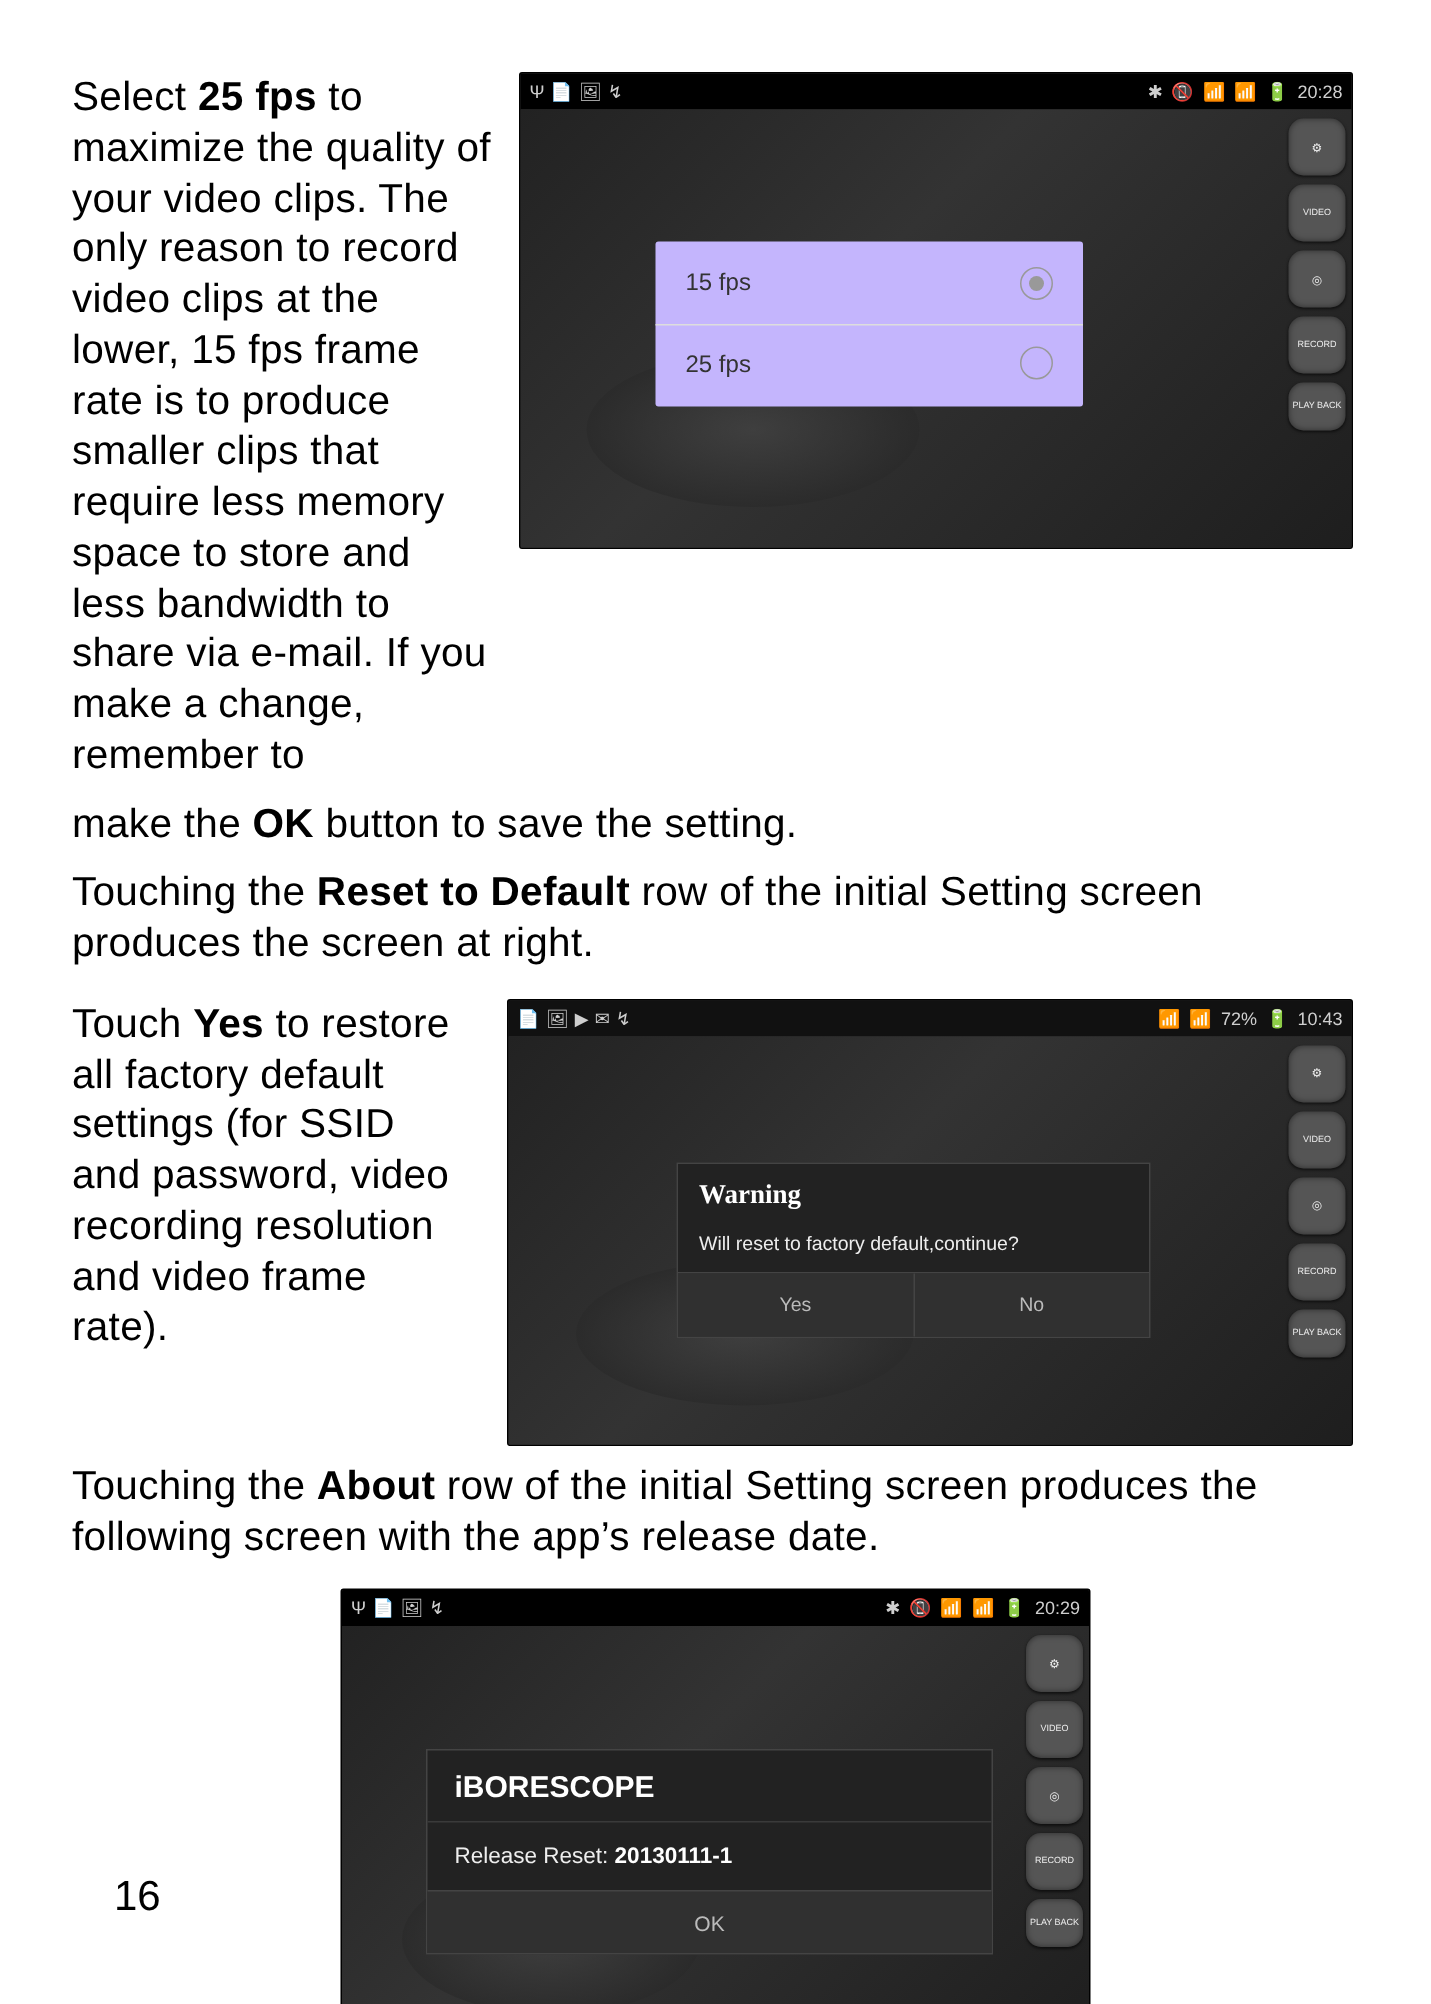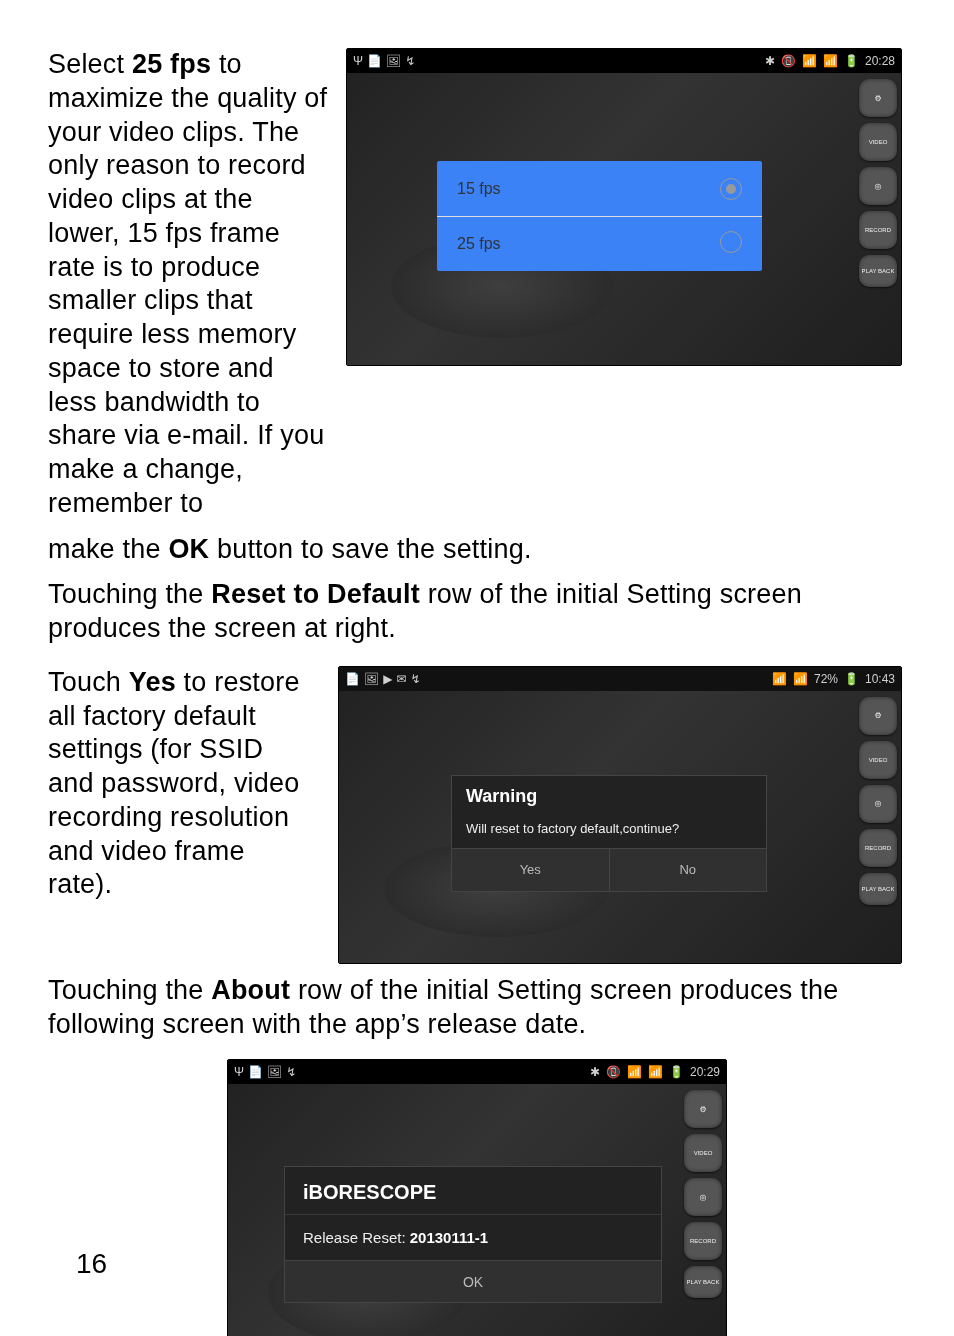--- a/index.html
+++ b/index.html
@@ -22,33 +22,33 @@
   .viewport { position: relative; background: #2a2a2a; }
   .low-img { position: absolute; inset: 0; background: linear-gradient(135deg, #222 0%, #333 40%, #1e1e1e 100%); }
   .low-img::after { content: ""; position: absolute; left: 8%; bottom: 10%; width: 40%; height: 35%; background: radial-gradient(ellipse at center, #444 0%, #2a2a2a 70%); opacity: 0.7; border-radius: 50%; }
   .side-icons { position: absolute; right: 4px; top: 6px; display: flex; flex-direction: column; gap: 6px; }
   .side-icon { width: 38px; height: 38px; border-radius: 10px; background: #555; display: flex; align-items: center; justify-content: center; font-size: 8px; color: #eee; box-shadow: inset 0 0 4px rgba(0,0,0,.5), 0 1px 2px rgba(0,0,0,.6); }
   .side-icon.small-label { font-size: 6px; text-align: center; line-height: 1; }
 
   
   .shot1 { width: 556px; height: 318px; }
   .shot1 .viewport { height: 294px; }
-  .fps-dialog { position: absolute; left: 90px; top: 88px; width: 325px; background: #3b82f6; border-radius: 2px; }
+  .fps-dialog { position: absolute; left: 90px; top: 88px; width: 285px; background: #c4b5fd; border-radius: 2px; }
   .fps-row { height: 55px; border-top: 1px solid #ddd; display: flex; align-items: center; padding: 0 20px; font-size: 16px; color: #333; gap: 14px; }
   .fps-row:first-child { border-top: none; }
   .radio-outer { margin-left: auto; }
   .radio { width: 22px; height: 22px; border: 1px solid #999; border-radius: 50%; display: inline-flex; align-items: center; justify-content: center; }
   .radio .dot { width: 10px; height: 10px; border-radius: 50%; background: #999; }
 
   
   .shot2 { width: 564px; height: 298px; margin-left: 12px; }
   .shot2 .status-bar { background: #111; }
   .shot2 .viewport { height: 274px; }
   .warn-dialog { position: absolute; left: 112px; top: 84px; width: 316px; background: #222; border: 1px solid #444; }
-  .warn-title { color: #fff; font-size: 18px; font-weight: 700; padding: 10px 14px; }
+  .warn-title { color: #fff; font-size: 18px; font-weight: 700; padding: 10px 14px; font-family: Liberation Serif, serif; }
   .warn-body { color: #eee; font-size: 13px; padding: 4px 14px 12px; border-bottom: 1px solid #444; }
   .warn-buttons { display: flex; height: 42px; }
   .warn-btn { flex: 1; display: flex; align-items: center; justify-content: center; font-size: 13px; color: #bbb; background: #303030; border-right: 1px solid #444; }
   .warn-btn:last-child { border-right: none; }
 
   
   .shot3 { width: 500px; height: 312px; margin: 6px auto 0; }
   .shot3 .viewport { height: 288px; }
   .about-dialog { position: absolute; left: 56px; top: 82px; width: 378px; background: #222; border: 1px solid #444; }
   .about-title { color: #fff; font-size: 20px; font-weight: 700; padding: 14px 18px 10px; }

